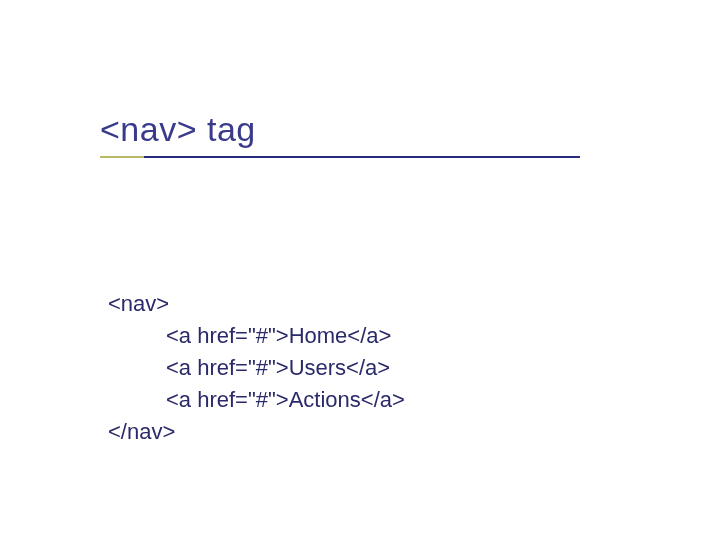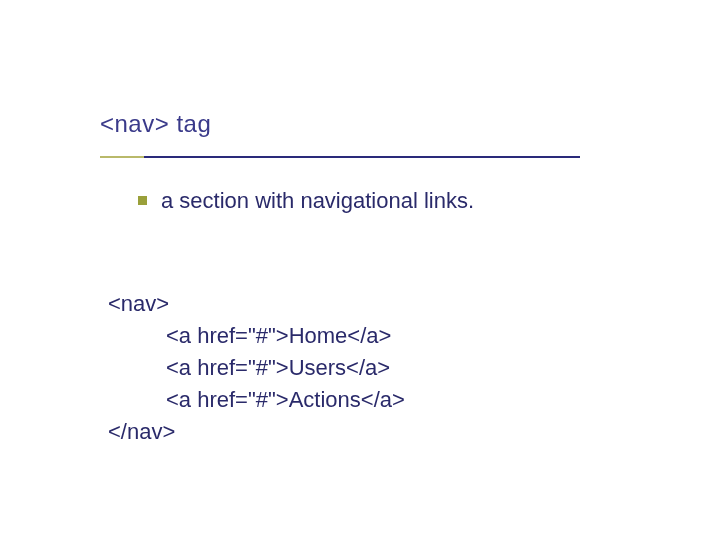--- a/index.html
+++ b/index.html
@@ -16,21 +16,21 @@
     width: 720px;
     height: 540px;
     box-sizing: border-box;
   }
   .title-wrap {
     position: absolute;
     left: 100px;
     top: 110px;
   }
   .title {
-    font-size: 24px;
+    font-size: 34px;
     color: #3a3a8a;
     font-weight: 400;
     letter-spacing: 0.5px;
   }
   .underline {
     position: absolute;
     left: 100px;
     top: 156px;
     width: 480px;
     height: 0;
@@ -82,24 +82,20 @@
 <body>
 
 <div class="slide">
 
   <div class="title-wrap">
     <div class="title">&lt;nav&gt; tag</div>
   </div>
   <div class="underline"></div>
   <div class="underline-accent"></div>
 
-  <div class="bullet-row">
-    <div class="bullet"></div>
-    <div class="bullet-text">a section with navigational links.</div>
-  </div>
 
   <div class="code-block"><span>&lt;nav&gt;</span>
 <span class="indent"></span><span>&lt;a href="#"&gt;Home&lt;/a&gt;</span>
 <span class="indent"></span><span>&lt;a href="#"&gt;Users&lt;/a&gt;</span>
 <span class="indent"></span><span>&lt;a href="#"&gt;Actions&lt;/a&gt;</span>
 <span>&lt;/nav&gt;</span></div>
 
 </div>
 
 </body></html>

